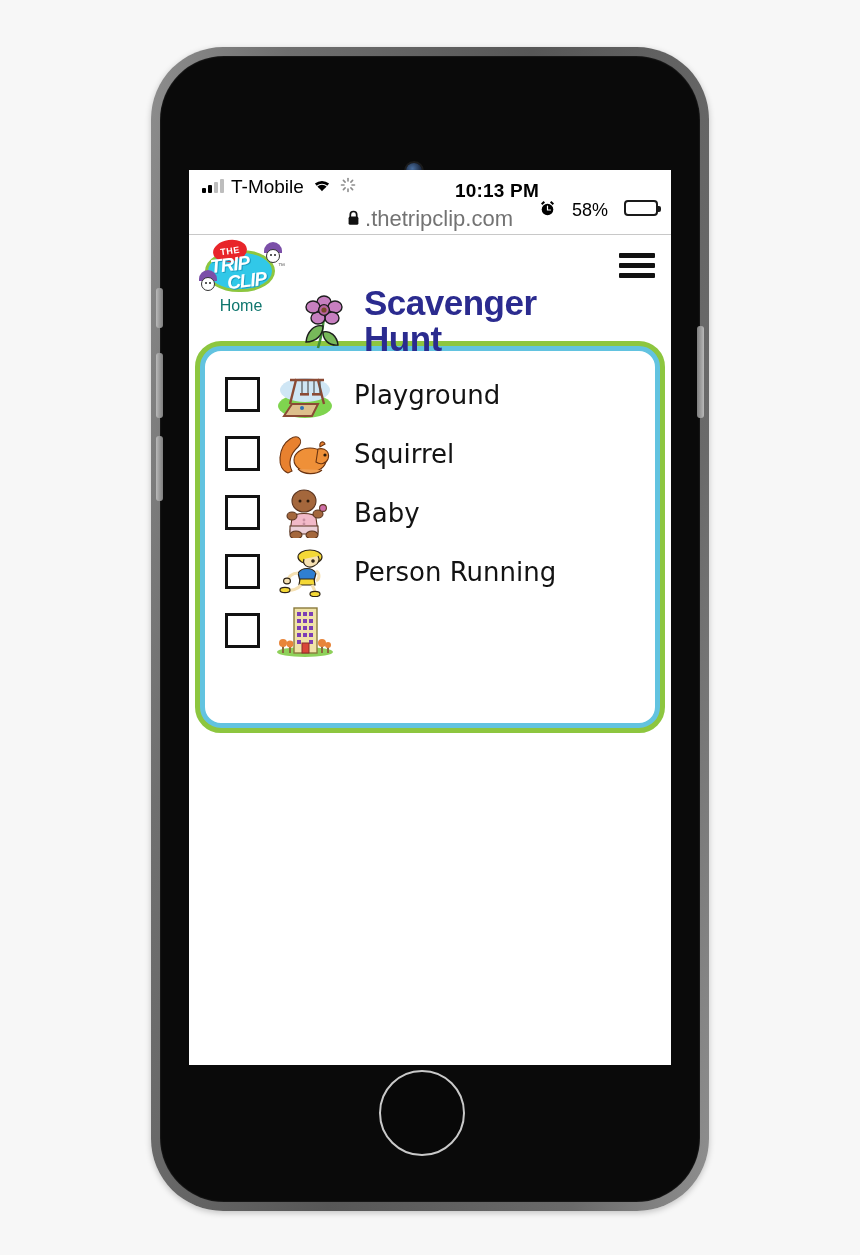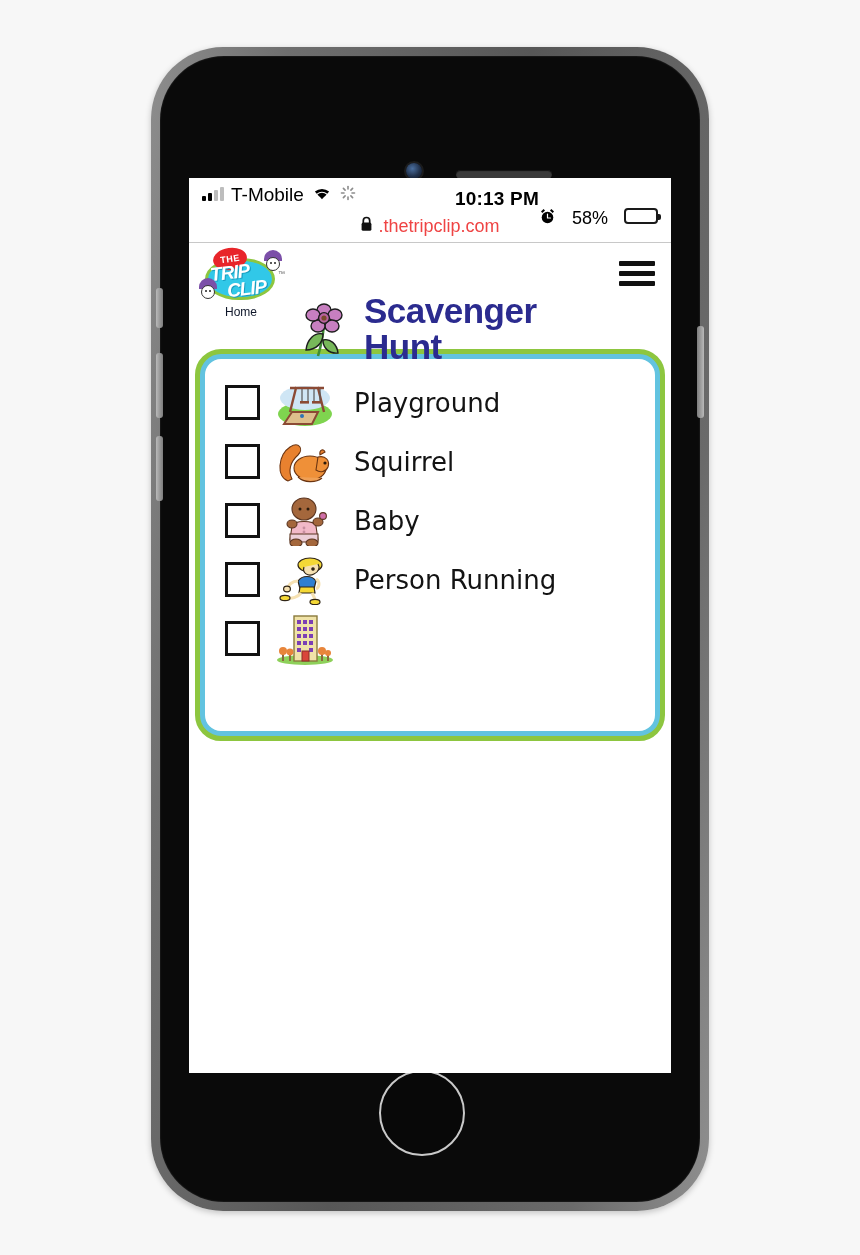--- a/index.html
+++ b/index.html
@@ -33,21 +33,21 @@
   #camera{position:absolute;left:246px;top:107px;width:16px;height:16px;border-radius:50%;
     background:radial-gradient(circle at 40% 35%,#4a6e9e 0%,#20304a 55%,#0d1420 100%);
     box-shadow:0 0 0 2px #1c1c1c;}
   #earpiece-speaker{position:absolute;left:296px;top:114px;width:96px;height:9px;border-radius:5px;
     background:#3a3a3a;box-shadow:inset 0 1px 1px rgba(0,0,0,.7);}
   #home-button{position:absolute;left:219px;top:1014px;width:86px;height:86px;border-radius:50%;
     background:#080808;border:2px solid #c9c9c9;box-sizing:border-box;}
 
   
   #screen{
-    position:absolute;left:29px;top:122px;width:482px;height:895px;
+    position:absolute;left:29px;top:114px;width:482px;height:895px;
     background:#ffffff;overflow:hidden;
   }
 
   
   #status-bar{
     height:33px;background:#fff;display:flex;align-items:center;
     padding:0 13px;box-sizing:border-box;font-size:19px;font-weight:bold;color:#000;
   }
   .sb-left{display:flex;align-items:center;gap:7px;flex:0 0 auto;}
   .sb-center{flex:1;text-align:right;letter-spacing:.2px;margin-top:8px;}
@@ -60,21 +60,21 @@
   #signal-bars i:nth-child(4){height:14px;background:#bdbdbd;}
   .carrier-name{font-size:19px;font-weight:500;}
   #battery-shell{width:34px;height:16px;border:2px solid #1a1a1a;border-radius:4px;position:relative;box-sizing:border-box;}
   #battery-shell:after{content:"";position:absolute;right:-5px;top:4px;width:3px;height:6px;background:#1a1a1a;border-radius:0 2px 2px 0;}
   #battery-level{height:100%;background:#111;border-radius:1px;}
   .pct{font-size:18px;font-weight:500;}
 
   
   #url-bar{
     height:31px;background:#fff;display:flex;align-items:center;justify-content:center;
-    gap:5px;font-size:18px;color:#ef4444;border-bottom:1px solid #c8c8c8;
+    gap:5px;font-size:22px;color:#737373;border-bottom:1px solid #c8c8c8;
   }
 
   
   #site-header{position:relative;height:100px;}
   #brand-logo{position:absolute;left:12px;top:5px;width:80px;}
   #logo-mark{position:relative;width:80px;height:56px;}
   #logo-blob{position:absolute;left:4px;top:10px;width:70px;height:42px;border-radius:50%/52%;
     background:#31c8e8;border:3px solid #8dc63f;box-sizing:border-box;}
   #logo-the{position:absolute;left:12px;top:0px;width:34px;height:22px;border-radius:50%;
     background:#e8252a;color:#fff;font-size:9px;font-weight:bold;line-height:22px;text-align:center;
@@ -84,21 +84,21 @@
   #logo-word-clip{position:absolute;left:26px;top:30px;color:#fff;font-size:19px;font-weight:bold;
     font-style:italic;transform:rotate(-7deg);text-shadow:1px 1px 0 #1a9ec0;letter-spacing:-1px;}
   .logo-kid{position:absolute;width:20px;height:22px;}
   .logo-kid .hair{position:absolute;left:1px;top:0;width:18px;height:11px;border-radius:9px 9px 0 0;background:#7b4fa8;}
   .logo-kid .face{position:absolute;left:3px;top:7px;width:14px;height:14px;border-radius:50%;background:#fff;border:1px solid #333;box-sizing:border-box;}
   .logo-kid .face:before,.logo-kid .face:after{content:"";position:absolute;top:4px;width:2px;height:2px;border-radius:50%;background:#222;}
   .logo-kid .face:before{left:3px;} .logo-kid .face:after{right:3px;}
   #logo-kid-right{right:-2px;top:2px;}
   #logo-kid-left{left:-3px;top:30px;}
   #logo-tm{position:absolute;right:-4px;top:22px;font-size:7px;color:#666;}
-  #home-link{display:block;text-align:center;font-size:12px;color:#0f172a;margin-top:1px;}
+  #home-link{display:block;text-align:center;font-size:16px;color:#0f766e;margin-top:1px;}
   #hamburger-menu{position:absolute;right:16px;top:18px;width:36px;cursor:pointer;}
   #hamburger-menu span{display:block;height:5px;background:#111;margin-bottom:5px;border-radius:1px;}
 
   #title-row{position:absolute;left:0;right:0;top:50px;display:flex;align-items:center;}
   #flower-icon{width:62px;height:62px;margin-left:105px;flex:0 0 auto;}
   #page-title{margin-left:8px;color:#2b2b8f;font-weight:bold;font-size:35px;line-height:1.02;
     letter-spacing:-.5px;}
 
   
   #checklist-card{

